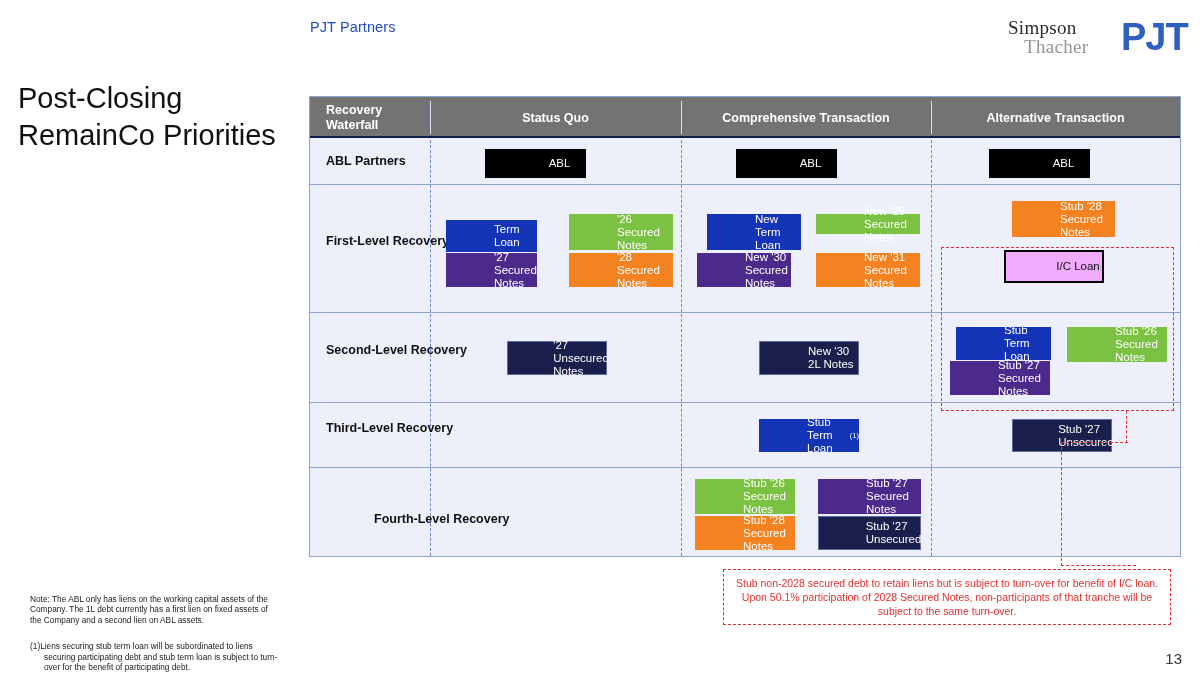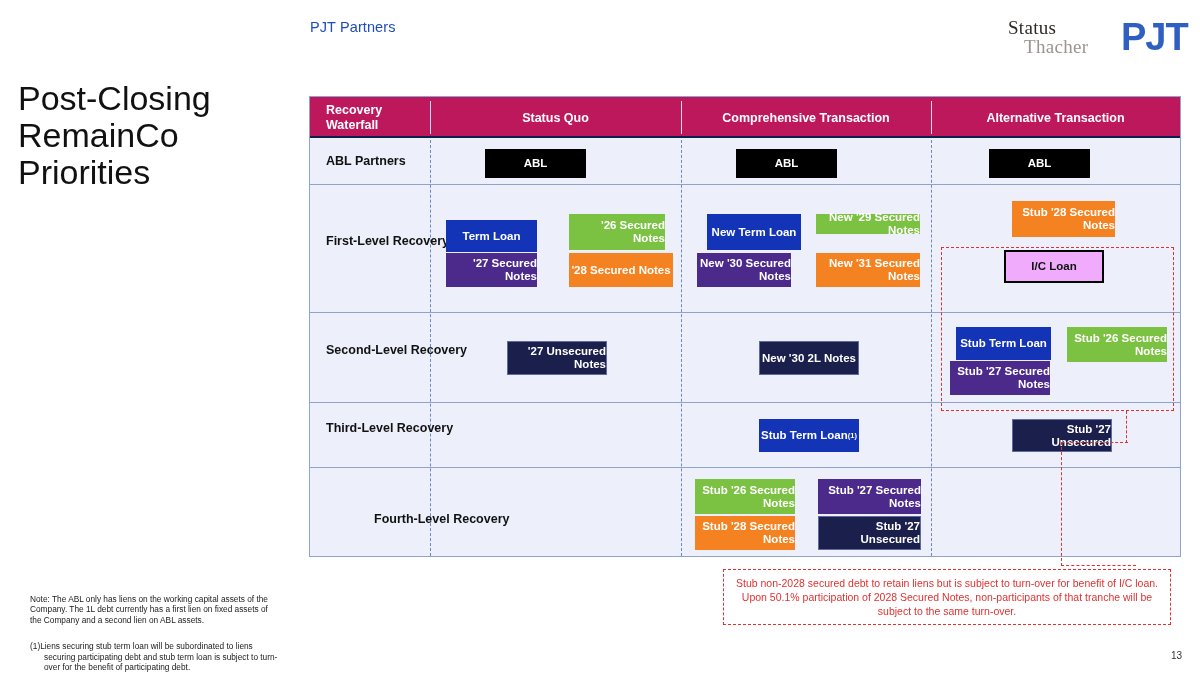--- a/index.html
+++ b/index.html
@@ -19,61 +19,61 @@
   .st-logo { position: absolute; left: 1008px; top: 18px; text-align: left; }
   .st-logo .l1 { font-family: "Liberation Serif", serif; font-size: 19px; color: #2e2a26; line-height: 19px; letter-spacing: .3px; }
   .st-logo .l2 { font-family: "Liberation Serif", serif; font-size: 19px; color: #9b9490; line-height: 20px; letter-spacing: .3px; padding-left: 16px; }
   .pjt-mark { position: absolute; left: 1121px; top: 18px; color: #2f5fc0;
     font-family: "Liberation Sans", sans-serif; font-weight: bold; font-size: 38px;
     line-height: 38px; letter-spacing: -1px; }
 
   
   .slide-title {
     position: absolute; left: 18px; top: 80px; width: 285px;
-    font-size: 34px; line-height: 37px; color: #111; font-weight: normal;
+    font-size: 29px; line-height: 37px; color: #111; font-weight: normal;
   }
 
   
   .footnotes { position: absolute; left: 14px; top: 578px; width: 280px;
     font-size: 8.3px; line-height: 10.4px; color: #1a1a1a; }
   .footnotes p { margin: 16px; }
   .fn-ind { padding-left: 14px; text-indent: -14px; }
 
-  .page-num { position: absolute; right: 18px; top: 650px; font-size: 10px; color: #333; }
+  .page-num { position: absolute; right: 18px; top: 650px; font-size: 15px; color: #333; }
 
   
   .draft {
     position: absolute; left: 1178px; top: 305px;
     font-size: 11px; font-weight: bold; color: #f08080; letter-spacing: 1px;
     transform: rotate(90deg); transform-origin: left top; white-space: nowrap;
   }
 
   
   #table { position: absolute; left: 309px; top: 96px; width: 872px; height: 461px;
            border: 1px solid #8fa4cc; background: #edf0fa; }
 
   .hdr-row { position: absolute; left: 0; top: 0; width: 100%; height: 41px;
-             background: #be185d; border-bottom: 2px solid #0e1f4d; }
+             background: #737373; border-bottom: 2px solid #0e1f4d; }
   .hdr-cell { position: absolute; top: 0; height: 41px; color: #fff; font-weight: bold;
               font-size: 12.5px; display: flex; align-items: center; justify-content: center;
               text-align: center; }
   .hdr-cell.left { justify-content: flex-start; padding-left: 16px; text-align: left; line-height: 15px; }
   .hdr-sep { position: absolute; top: 4px; height: 33px; width: 1px; background: #d7dcf0; }
 
   .row { position: absolute; left: 0; width: 100%; border-bottom: 1px solid #8fa4cc; }
   .row.last { border-bottom: none; }
   .row-label { position: absolute; left: 16px; font-size: 12.5px; font-weight: bold;
                color: #111; line-height: 15px; }
 
   .vdash { position: absolute; width: 0; border-left: 1px dashed #6f86c4; }
 
   
   .bx { position: absolute; display: flex; align-items: center; justify-content: center;
-        text-align: right; font-weight: bold; font-size: 11.5px; line-height: 13px;
-        color: #ffffff; }
+        text-align: left; font-weight: normal; font-size: 11.5px; line-height: 13px;
+        color: #ffffff; padding-left: 48px; }
   .bx.blue    { background: #1434b8; }
   .bx.navy    { background: #1b1f4b; border: 1px solid #5f6aa0; }
   .bx.purple  { background: #4c2a8c; }
   .bx.green   { background: #7cc242; }
   .bx.orange  { background: #f58220; }
   .bx.black   { background: #000000; }
   .bx.white   { background: #f0abfc; color: #111; border: 2px solid #000; }
   .bx sup { font-size: 7.5px; vertical-align: super; }
 
   
@@ -87,21 +87,21 @@
              display: flex; align-items: center; justify-content: center; padding: 5px 8px; }
 </style>
 </head>
 <body>
 
 <div id="slide">
 
   <div class="pjt-partners">PJT Partners</div>
 
   <div class="st-logo">
-    <div class="l1">Status</div>
+    <div class="l1">Simpson</div>
     <div class="l2">Thacher</div>
   </div>
   <div class="pjt-mark">PJT</div>
 
   <h1 class="slide-title">Post-Closing RemainCo Priorities</h1>
 
   <div class="draft">DRAFT</div>
 
   <div id="table">
 
@@ -124,21 +124,21 @@
       <div class="bx black" style="left:175px;top:9px;width:101px;height:29px;">ABL</div>
       <div class="bx black" style="left:426px;top:9px;width:101px;height:29px;">ABL</div>
       <div class="bx black" style="left:679px;top:9px;width:101px;height:29px;">ABL</div>
     </div>
 
     <div class="row" style="top:88px;height:128px;">
       <div class="row-label" style="top:49px;">First-Level Recovery</div>
 
       <div class="bx blue" style="left:136px;top:35px;width:91px;height:32px;">Term Loan</div>
       <div class="bx purple" style="left:136px;top:68px;width:91px;height:34px;">'27 Secured Notes</div>
-      <div class="bx green" style="left:259px;top:29px;width:96px;height:36px;">'26 Secured Notes</div>
+      <div class="bx green" style="left:259px;top:29px;width:104px;height:36px;">'26 Secured Notes</div>
       <div class="bx orange" style="left:259px;top:68px;width:104px;height:34px;">'28 Secured Notes</div>
 
       <div class="bx blue" style="left:397px;top:29px;width:94px;height:36px;">New Term Loan</div>
       <div class="bx purple" style="left:387px;top:68px;width:94px;height:34px;">New '30 Secured Notes</div>
       <div class="bx green" style="left:506px;top:29px;width:104px;height:20px;">New '29 Secured Notes</div>
       <div class="bx orange" style="left:506px;top:68px;width:104px;height:34px;">New '31 Secured Notes</div>
 
       <div class="bx orange" style="left:702px;top:16px;width:103px;height:36px;">Stub '28 Secured Notes</div>
       <div class="bx white" style="left:694px;top:65px;width:100px;height:33px;">I/C Loan</div>
     </div>

